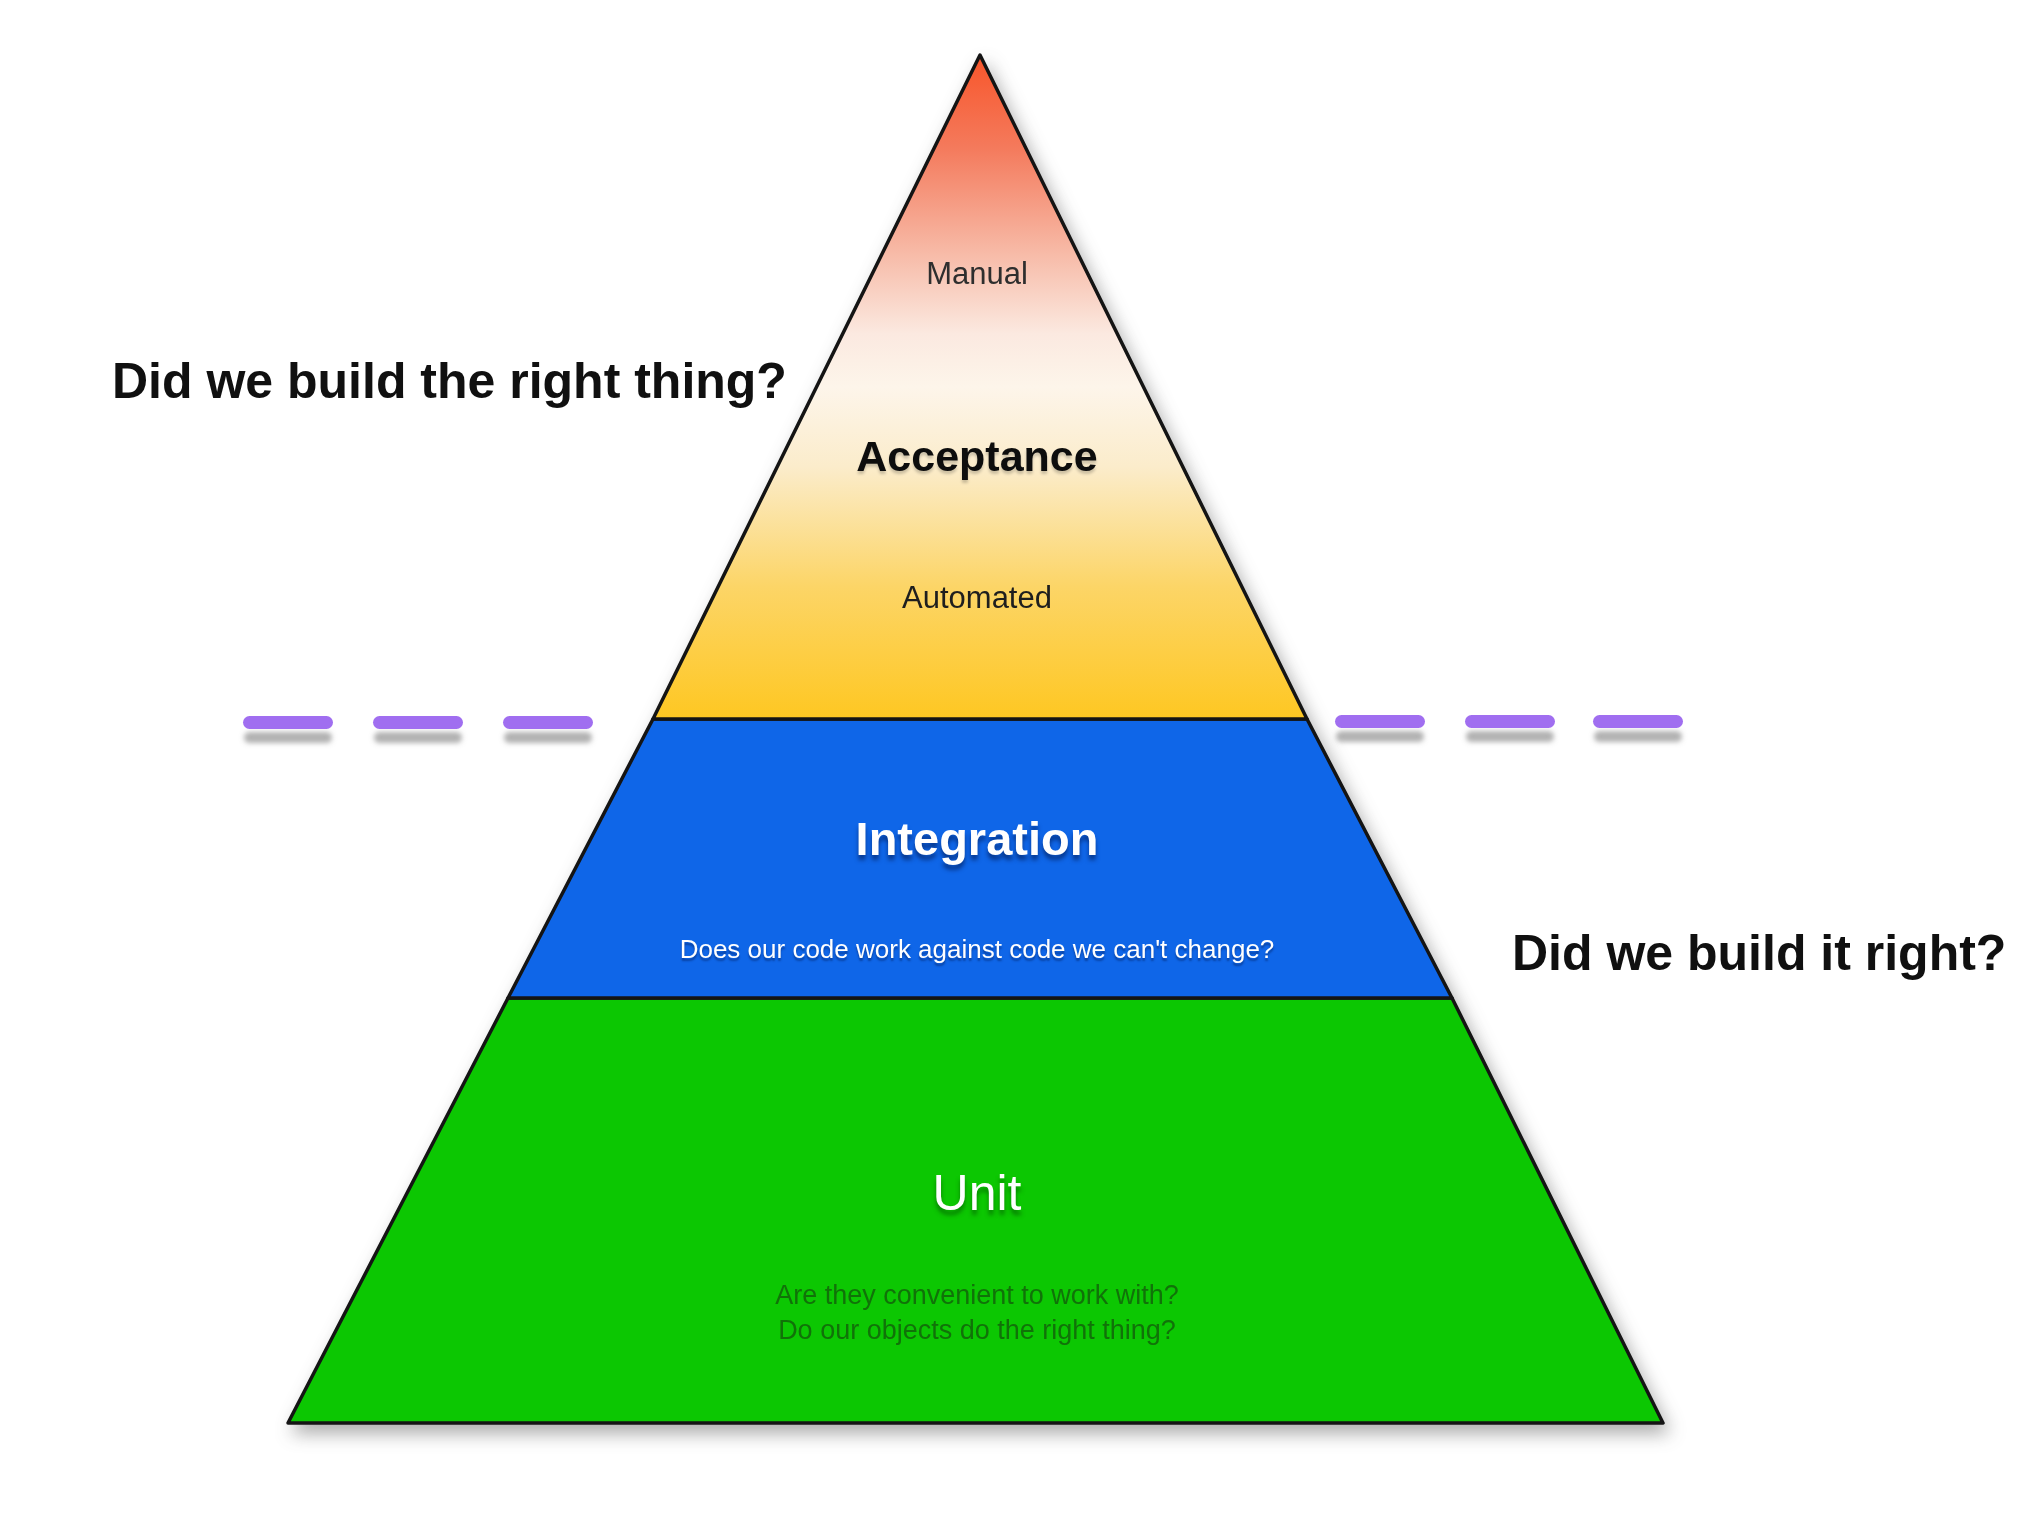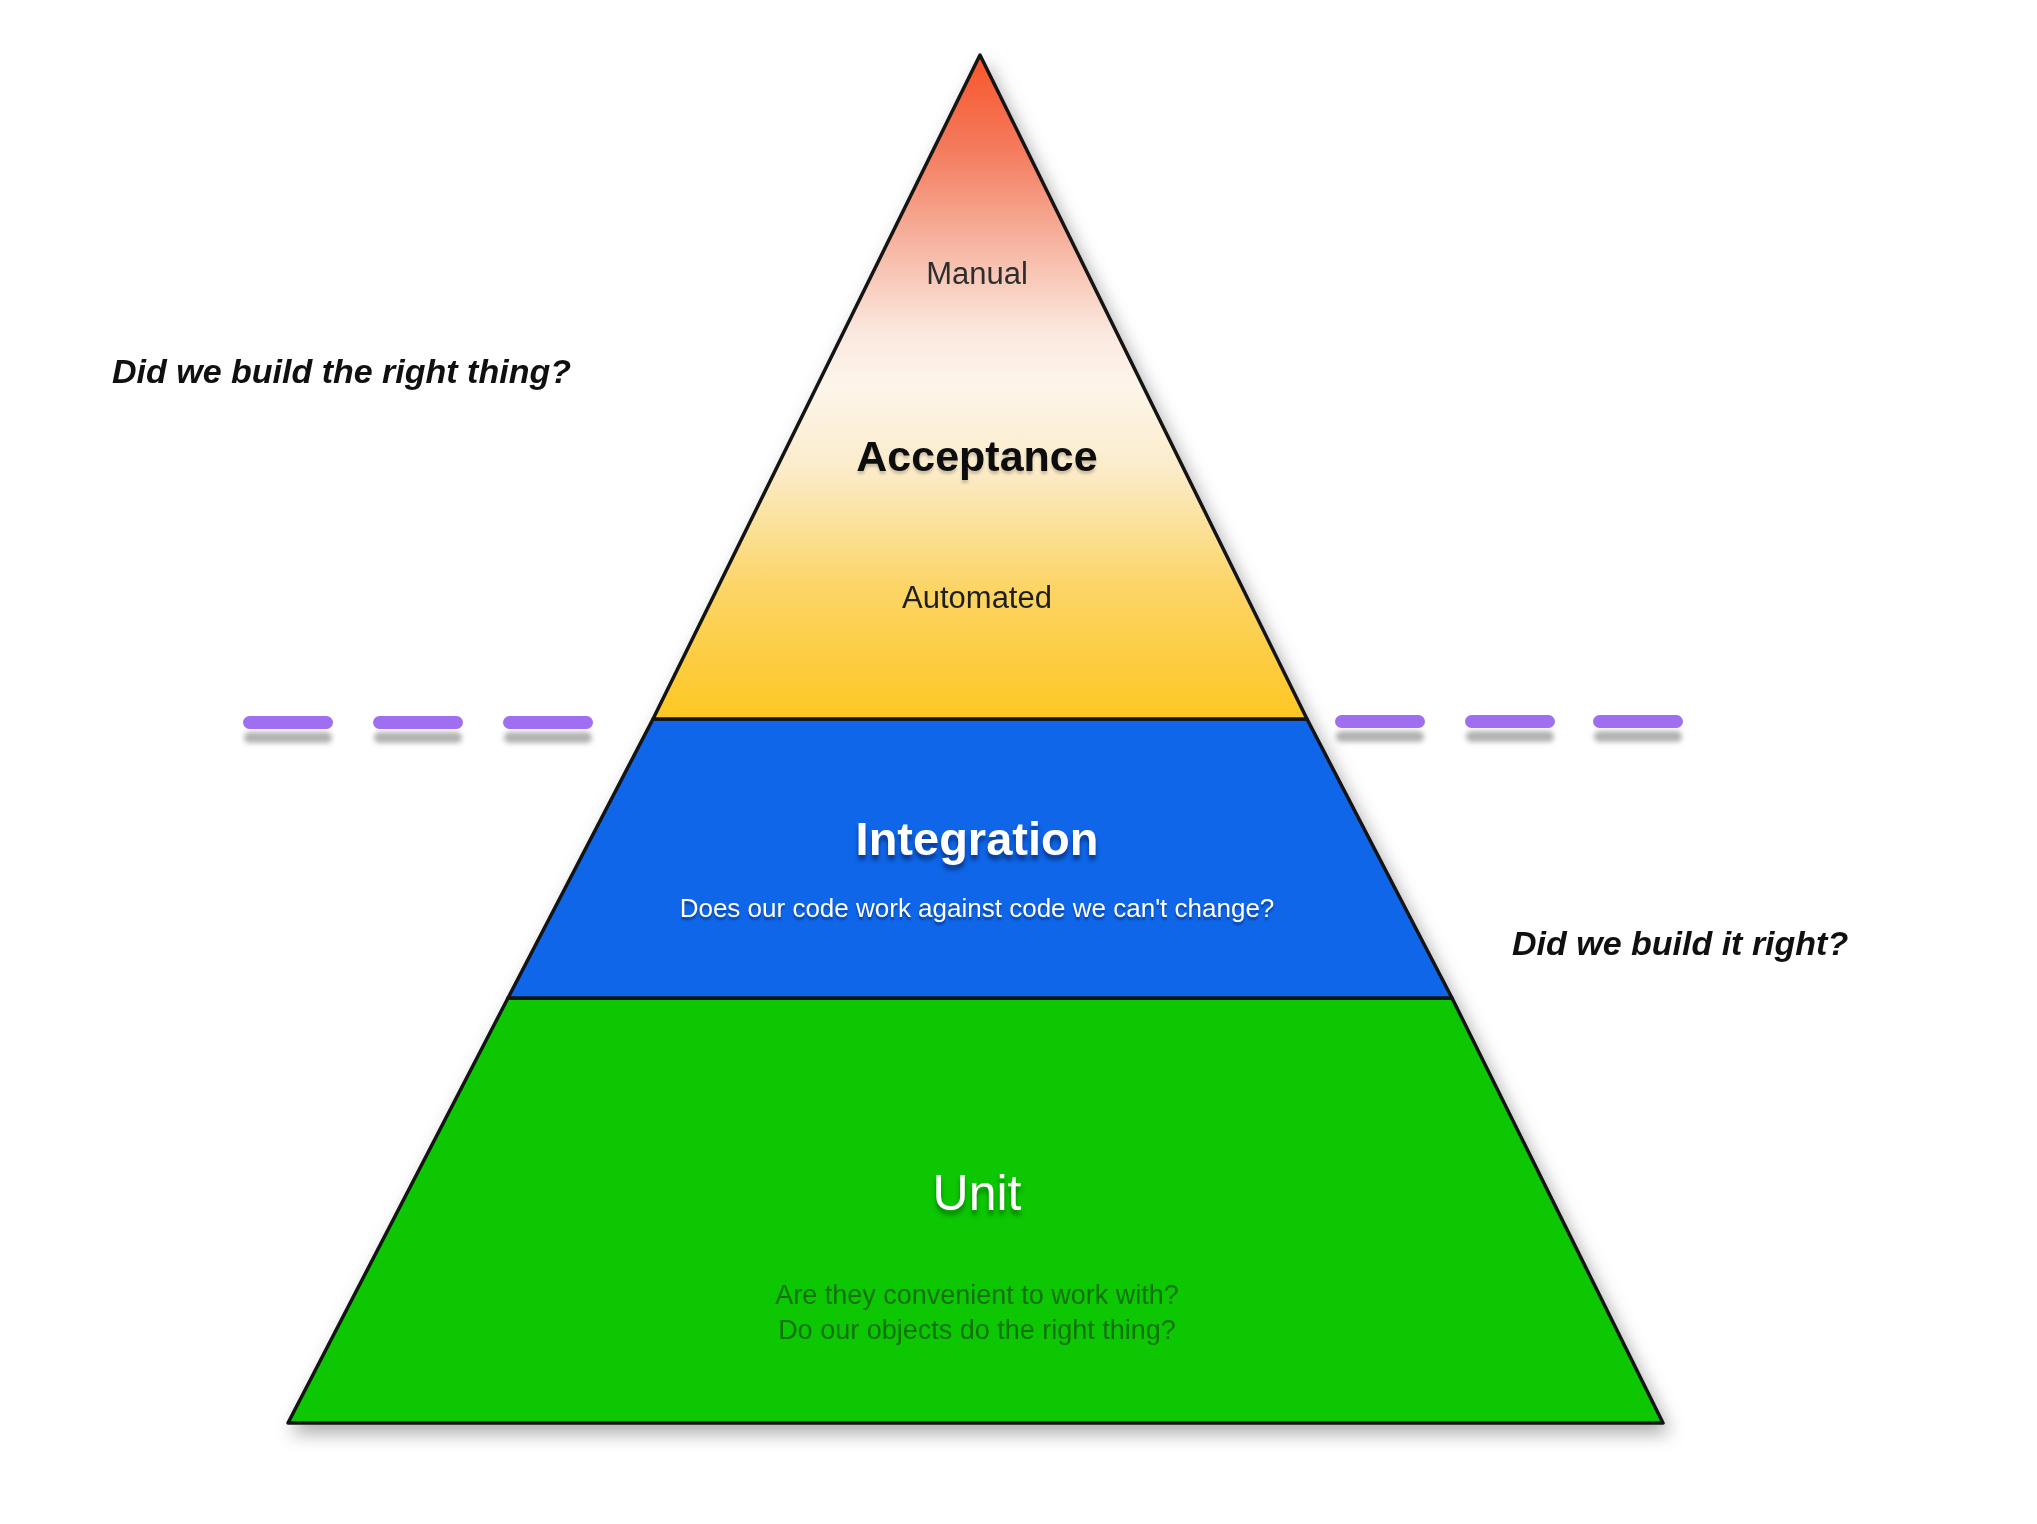--- a/index.html
+++ b/index.html
@@ -49,43 +49,42 @@
     color: #1e1e1e;
   }
   .label-integration {
     top: 811px;
     font-size: 47px;
     font-weight: bold;
     color: #ffffff;
     text-shadow: 0 5px 4px rgba(0, 25, 80, 0.60);
   }
   .label-integration-sub {
-    top: 893px;
+    top: 934px;
     font-size: 26px;
     color: #ffffff;
     text-shadow: 0 3px 2px rgba(0, 25, 80, 0.45);
   }
   .label-unit {
     top: 1164px;
     font-size: 50px;
     font-weight: normal;
     color: #ffffff;
     text-shadow: 0 5px 4px rgba(0, 70, 0, 0.55);
   }
   .label-unit-sub {
     top: 1278px;
     font-size: 27px;
     line-height: 35px;
     color: #117209;
   }
   .annotation {
     position: absolute;
-    font-size: 34px;
+    font-size: 50px;
     font-weight: bold;
-    font-style: italic;
     color: #101010;
     white-space: nowrap;
   }
   .annotation-left {
     left: 112px;
     top: 352px;
   }
   .annotation-right {
     left: 1512px;
     top: 924px;

